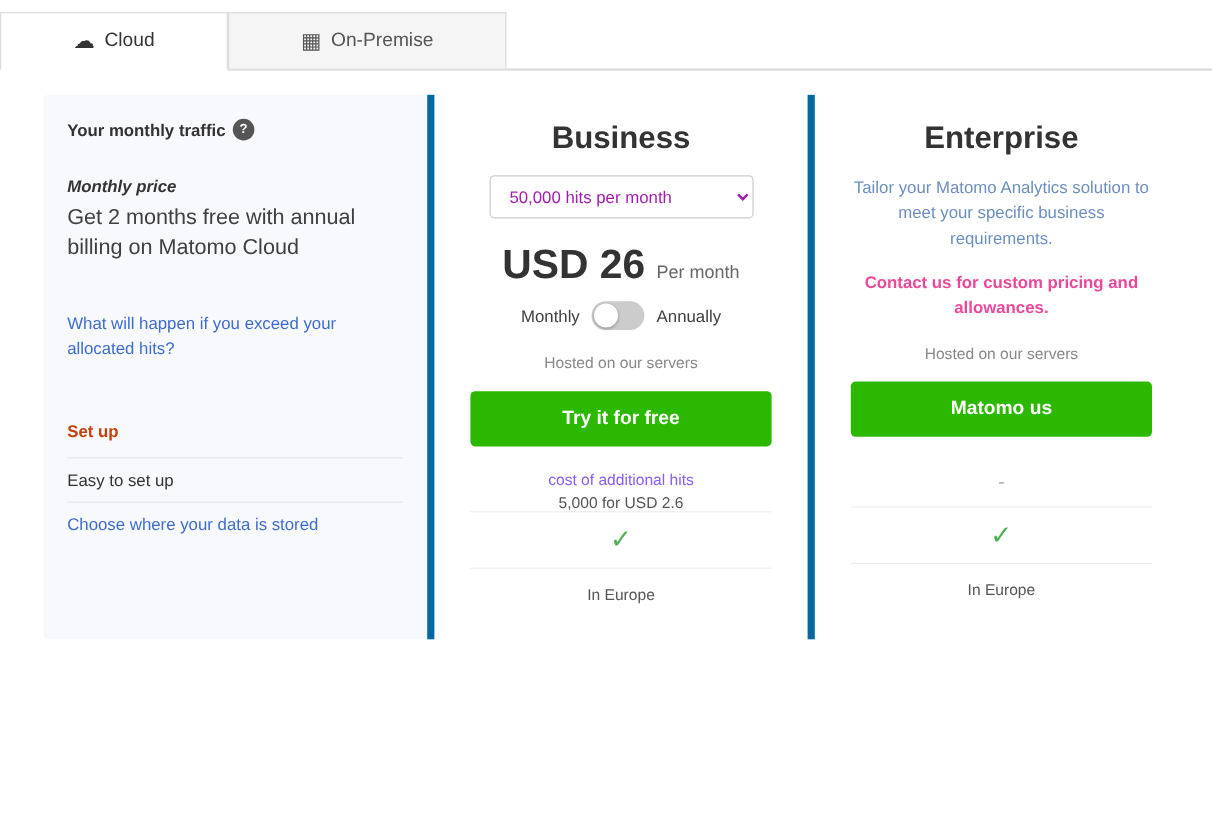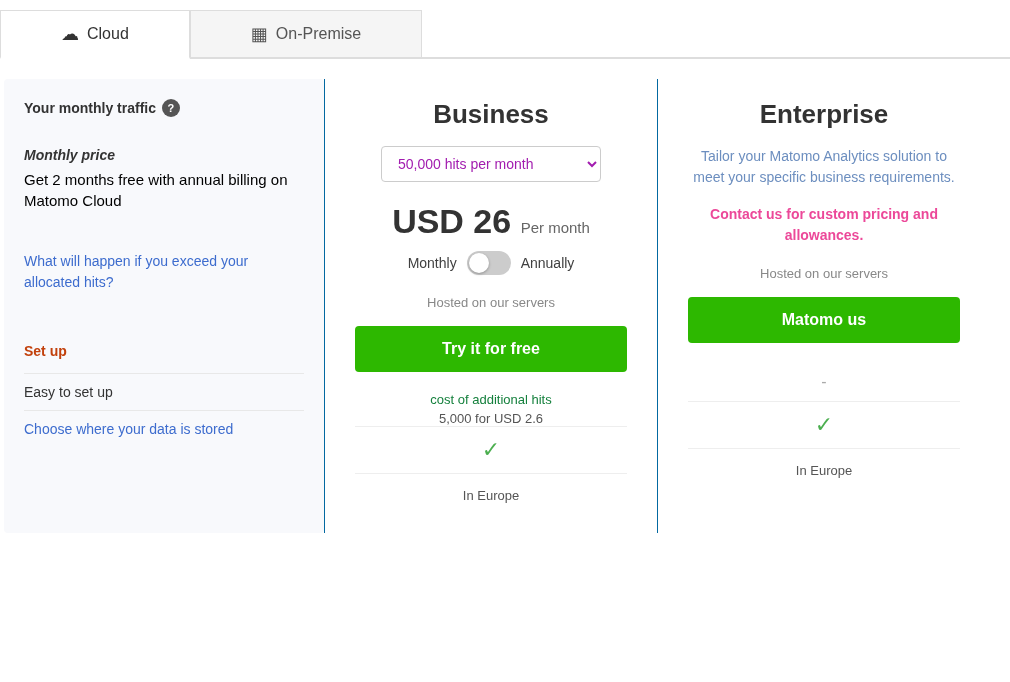--- a/index.html
+++ b/index.html
@@ -27,21 +27,21 @@
       background: #fff;
       color: #333;
       border-bottom: 2px solid #fff;
       margin-bottom: -2px;
       font-weight: 500;
     }
     .tab-icon { font-size: 18px; }
 
     .main-content {
       display: flex;
-      padding: 20px 20px 0 4px;
+      padding: 20px 20px 0 36px;
       gap: 0;
       background: #fff;
     }
 
     .left-panel {
       width: 320px;
       padding: 20px;
       background: #f8f9fc;
       border-radius: 4px;
       flex-shrink: 0;
@@ -70,22 +70,22 @@
     }
     .left-panel .monthly-price-label {
       font-weight: 700;
       color: #333;
       margin-top: 30px;
       margin-bottom: 6px;
       font-size: 14px;
       font-style: italic;
     }
     .left-panel .promo-text {
-      color: #000000;
-      font-size: 15px;
+      color: #404040;
+      font-size: 18px;
       line-height: 1.4;
     }
     .left-panel .exceed-section {
       margin-top: 40px;
       color: #333;
       font-size: 14px;
       line-height: 1.5;
     }
     .left-panel .exceed-section a {
       color: #3d6cce;
@@ -105,21 +105,21 @@
       border-top: 1px solid #e8e8e8;
     }
     .left-panel .feature-row a {
       color: #3d6cce;
       text-decoration: none;
     }
 
     .pricing-col {
       flex: 1;
       padding: 20px 30px;
-      border-left: 1px solid #0369a1;
+      border-left: 6px solid #0369a1;
       text-align: center;
     }
     .pricing-col:first-of-type { border-left: none; }
 
     .plan-title {
       font-size: 26px;
       font-weight: 600;
       color: #333;
       margin-bottom: 16px;
     }
@@ -195,21 +195,21 @@
       font-size: 16px;
       font-weight: 700;
       border: none;
       border-radius: 4px;
       cursor: pointer;
       text-align: center;
       margin-bottom: 20px;
     }
 
     .additional-hits {
-      color: #15803d;
+      color: #8b5cf6;
       font-size: 13px;
       margin-bottom: 4px;
     }
     .additional-hits-detail {
       color: #555;
       font-size: 13px;
       text-align: center;
     }
 
     .enterprise-desc {

